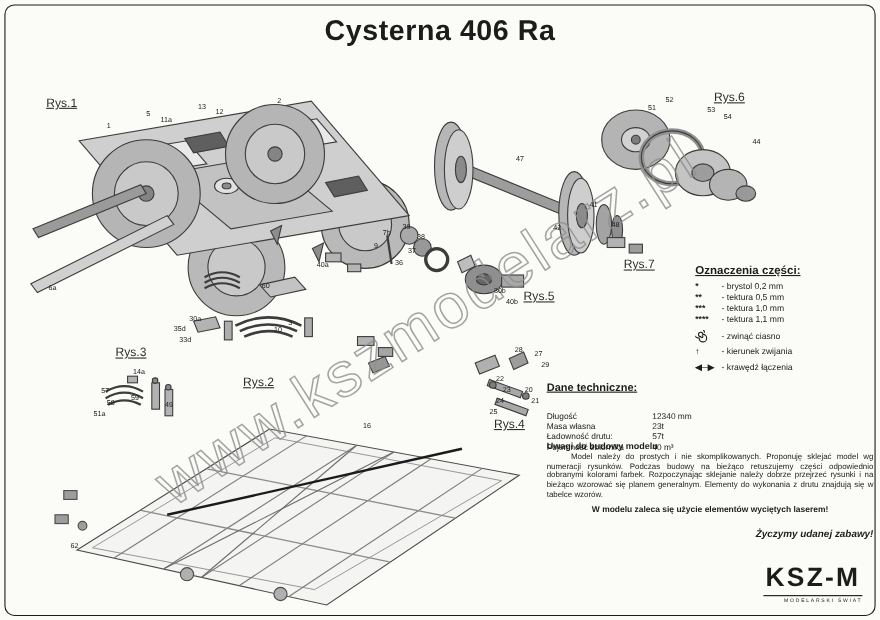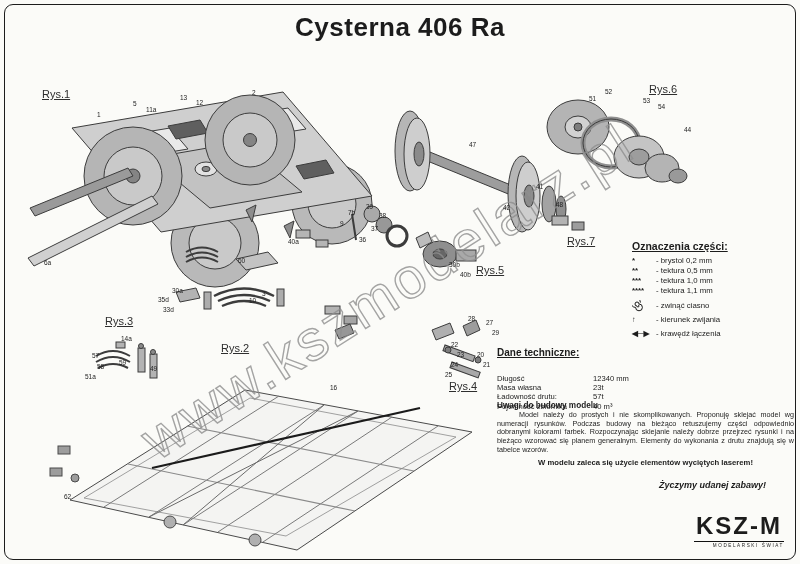--- a/index.html
+++ b/index.html
@@ -22,21 +22,21 @@
   .legend-sym{width:24px;font-weight:bold;flex:0 0 24px;}
   .legend-sym svg{display:block;}
   .tech{left:497px;top:347px;width:160px;}
   .tech-title{font-size:10px;font-weight:bold;text-decoration:underline;margin-bottom:16px;}
   .tech-row{display:flex;font-size:7.6px;line-height:9.2px;}
   .tech-label{flex:0 0 96px;}
   .notes{left:497px;top:401px;width:297px;}
   .notes-title{font-size:8.2px;font-weight:bold;margin-bottom:1px;}
   .notes-body{font-size:7.2px;line-height:8.7px;text-align:justify;text-indent:22px;margin:0;}
   .notes-laser{font-size:7.7px;font-weight:bold;text-align:center;margin-top:3px;}
-  .notes-wish{font-size:9px;font-weight:bold;font-style:italic;text-align:right;padding-right:28px;margin-top:13px;}
+  .notes-wish{font-size:9px;font-weight:bold;font-style:italic;text-align:right;margin-top:13px;}
   .logo{left:694px;top:512px;text-align:right;}
   .logo-main{font-size:24px;font-weight:bold;letter-spacing:2px;border-bottom:1.5px solid #111;padding:0 2px 1px 2px;}
   .logo-sub{font-size:4.6px;letter-spacing:1.6px;margin-top:1px;}
 </style>
 </head>
 <body>
 
 <div class="page">
   <div class="page-border"></div>
 

